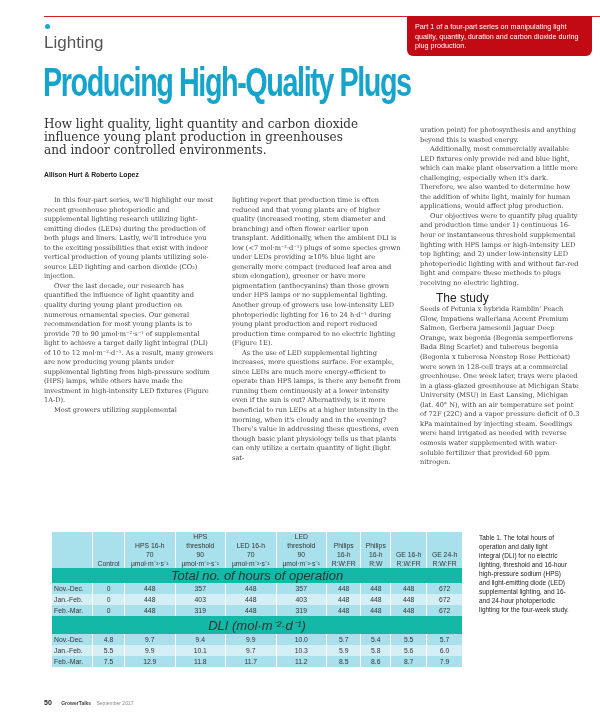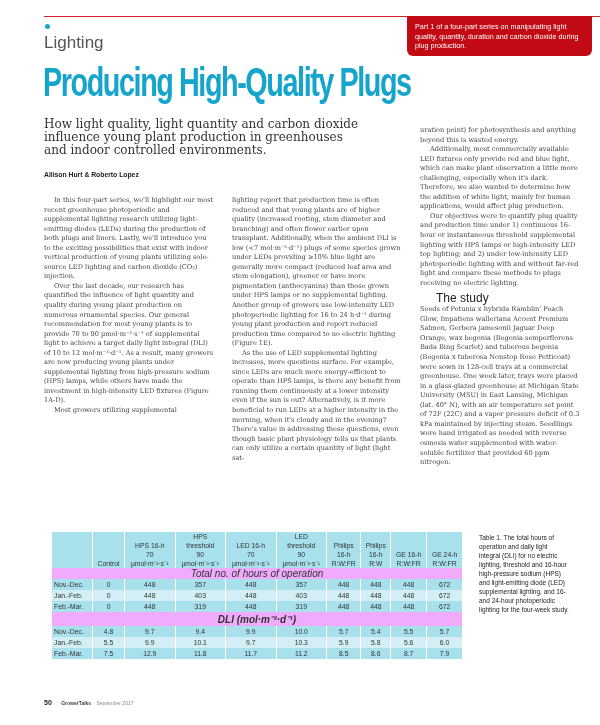--- a/index.html
+++ b/index.html
@@ -18,21 +18,21 @@
   .col2 { left: 232px; top: 196px; width: 170px; }
   .col3 { left: 420px; top: 126px; width: 160px; }
   .subhead { font-family: "Liberation Sans", sans-serif; font-size: 12px; color: #222; margin: 4px 0 1px 16px; line-height: 12px; }
 
   table.data { position: absolute; left: 52px; top: 532px; width: 410px; border-collapse: collapse; font-family: "Liberation Sans", sans-serif; font-size: 6.8px; color: #333; }
   table.data td { padding: 0 2px; text-align: center; border-left: 1px solid #fff; height: 11px; }
   table.data td:first-child { text-align: left; border-left: none; }
   .hdr-black td { background: #a8e0ec; height: 13px; }
   .hdr-black td.blk { background: #111; color: #fff; font-size: 7.5px; }
   .hdr-main td { background: #a8e0ec; line-height: 9px; vertical-align: bottom; padding-bottom: 1px; height: 44px; }
-  .section td { background: #f0abfc; font-style: italic; text-align: center; height: 14px; font-size: 10px; }
+  .section td { background: #14b8a6; font-style: italic; text-align: center; height: 14px; font-size: 13px; }
   .row-a td { background: #a8e0ec; }
   .row-b td { background: #d4eef5; }
   .caption { position: absolute; left: 479px; top: 533px; width: 90px; font-family: "Liberation Sans", sans-serif; font-size: 6.5px; line-height: 9px; color: #222; }
   .footer { position: absolute; left: 44px; top: 699px; font-family: "Liberation Sans", sans-serif; font-size: 5px; color: #888; }
   .footer .pg { font-weight: bold; font-size: 7px; color: #222; margin-right: 8px; }
   .footer .mag { font-weight: bold; color: #444; margin-right: 4px; }
 </style>
 </head>
 <body>
 
@@ -130,21 +130,21 @@
         <td>448</td>
         <td>319</td>
         <td>448</td>
         <td>448</td>
         <td>448</td>
         <td>672</td>
       </tr>
     </tbody>
   <tbody>
       <tr class="section">
-    <td colspan="10" style="text-align:center;font-weight:bold;">DLI (mol·m⁻²·d⁻¹)</td>
+    <td colspan="10" style="text-align:center;">DLI (mol·m⁻²·d⁻¹)</td>
   </tr>
   </tbody>
     <tbody id="dli-body">
       <tr class="row-a">
         <td>Nov.-Dec.</td>
         <td>4.8</td>
         <td>9.7</td>
         <td>9.4</td>
         <td>9.9</td>
         <td>10.0</td>

